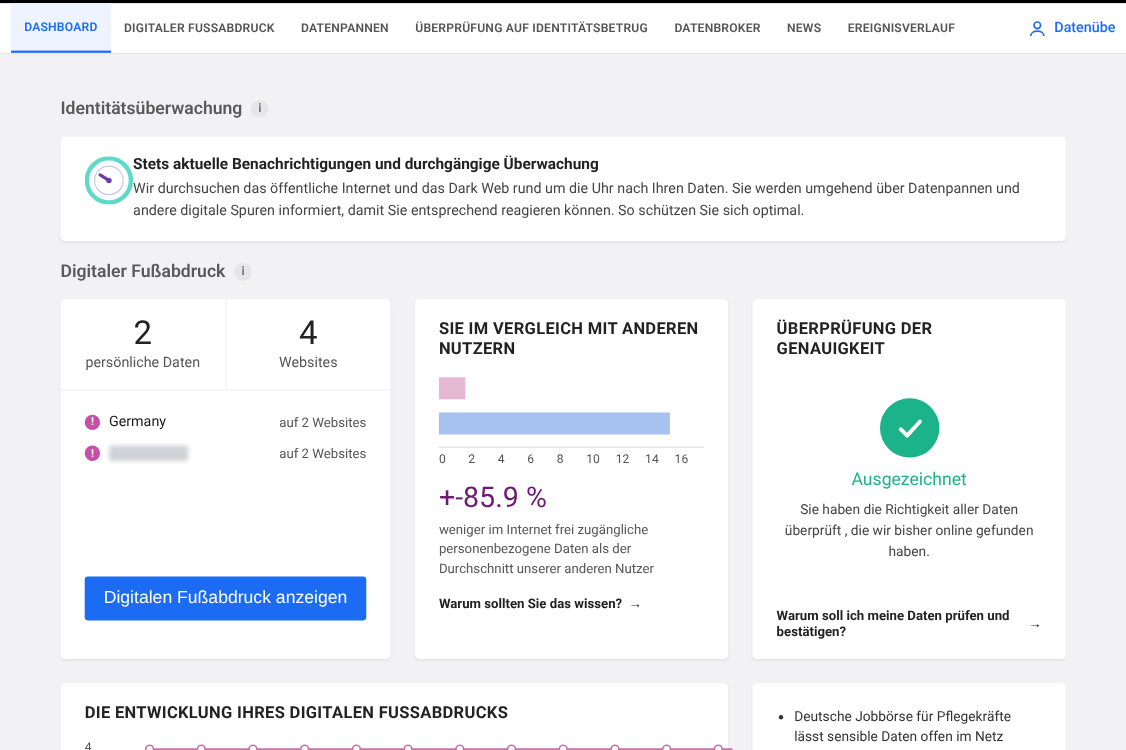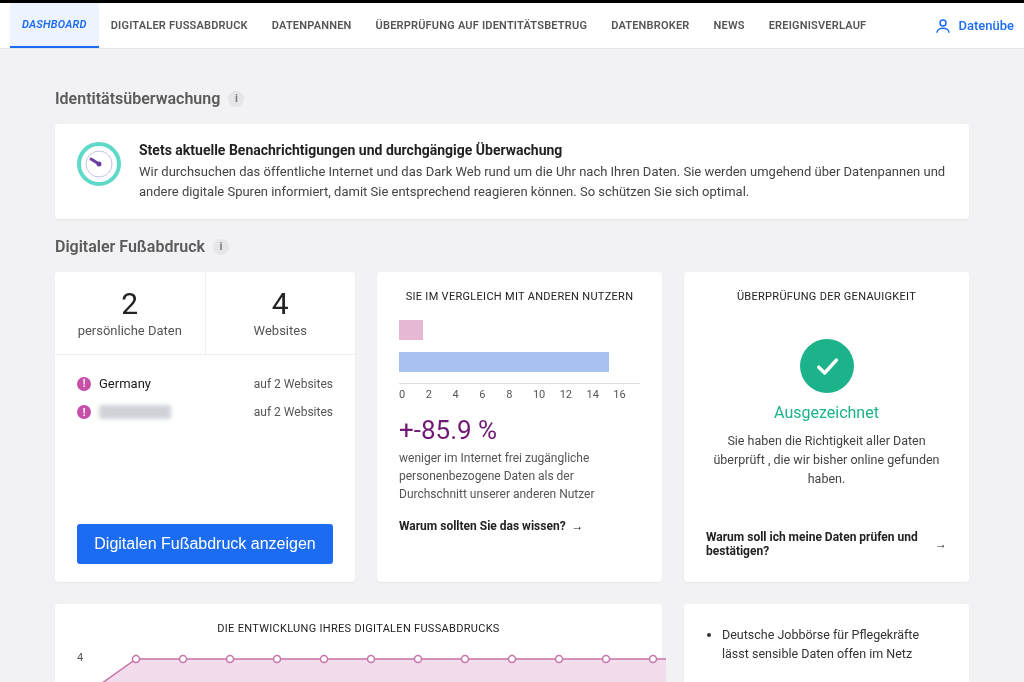--- a/index.html
+++ b/index.html
@@ -1,42 +1,42 @@
 <!DOCTYPE html>
 <html><head>
 <meta charset="utf-8">
 <style>
   * { box-sizing: border-box; margin: 0; padding: 0; }
   body { font-family: -apple-system, BlinkMacSystemFont, 'Segoe UI', Roboto, Arial, sans-serif; background: #f2f2f4; color: #1a1a1a; width: 1024px; height: 682px; overflow: hidden; }
   .topbar-black { height: 3px; background: #000; }
   .nav { background: #fff; display: flex; align-items: center; border-bottom: 1px solid #e5e5e5; padding: 0 10px; position: relative; }
   .nav-item { padding: 15px 12px; font-size: 11px; font-weight: 600; color: #555; cursor: pointer; letter-spacing: 0.2px; }
-  .nav-item.active { color: #1c6cf3; background: #edf3ff; border-bottom: 2px solid #1c6cf3; font-style: italic; }
+  .nav-item.active { color: #1c6cf3; background: #edf3ff; border-bottom: 2px solid #1c6cf3; }
   .nav-right { margin-left: auto; display: flex; align-items: center; color: #1c6cf3; font-size: 13px; font-weight: 500; padding-right: 0; justify-content: center; }
   .user-icon { margin-right: 6px; display:inline-flex;}
   .page { padding: 22px 55px 0 55px; }
   .section-title { display:flex; align-items:center; gap:8px; font-size: 16px; font-weight: 600; color: #5a5a5a; margin: 18px 0 16px 0; }
   .info-dot { width:16px; height:16px; border-radius:50%; background:#e5e5ea; color:#7a7a7a; font-size:11px; font-weight:bold; display:inline-flex; align-items:center; justify-content:center; cursor:pointer;}
   .card { background:#fff; border-radius:4px; padding:18px 22px; box-shadow: 0 1px 2px rgba(0,0,0,0.05);}
-  .intro-card { display:flex; gap:18px; align-items:flex-start; }
+  .intro-card { display:flex; align-items:flex-start; }
   .intro-icon { width:44px; height:44px; flex:0 0 44px; }
   .intro-title { font-size:14px; font-weight:700; margin-bottom:4px; color:#222;}
   .intro-text { font-size:13px; color:#444; line-height:1.5;}
   .grid3 { display:grid; grid-template-columns: 300px 285px 285px; gap:22px; margin-bottom:22px;}
   .stats-top { display:flex; border-bottom:1px solid #eee; margin:-18px -22px 14px -22px; }
   .stat { flex:1; text-align:center; padding:14px 0 16px 0;}
   .stat+.stat { border-left:1px solid #eee;}
   .stat-num { font-size:30px; font-weight:400; color:#222;}
   .stat-lbl { font-size:13px; color:#555; margin-top:2px;}
   .loc-row { display:flex; align-items:center; gap:8px; font-size:13px; padding:7px 0;}
   .loc-bang { width:14px; height:14px; border-radius:50%; background:#c84fa7; color:#fff; font-size:10px; font-weight:bold; display:inline-flex; align-items:center; justify-content:center;}
   .loc-blur { width:72px; height:14px; background:#cfd3d8; filter:blur(2px); border-radius:2px;}
   .loc-right { margin-left:auto; font-size:12px; color:#555;}
   .btn-primary { display:block; width:100%; text-align:center; background:#1c6cf3; color:#fff; border:none; padding:11px 0; font-size:16px; font-weight:500; border-radius:3px; cursor:pointer; margin-top:98px;}
-  .card-title-sm { font-size:11px; font-weight:400; letter-spacing:0.3px; color:#222; margin-bottom:16px;text-align:center;}
+  .card-title-sm { font-size:15px; font-weight:700; letter-spacing:0.3px; color:#222; margin-bottom:16px;}
   .bar-row { display:flex; align-items:center; height:22px; margin-bottom:10px;}
   .bar { height:20px; }
   .bar.pink { background:#e6b8d4; width:10%;}
   .bar.blue { background:#a7c2f1; width:87%;}
   .axis { display:flex; font-size:11px; color:#555; margin-top:4px; border-top:1px solid #ddd; padding-top:4px;}
   .axis span { flex:1; text-align:left;}
   .big-pct { font-size:26px; font-weight:400; color:#701a75; margin-top:14px;}
   .pct-desc { font-size:12px; color:#555; line-height:1.5; margin-top:4px;}
   .card-link { font-size:12px; font-weight:700; color:#222; display:flex; align-items:center; gap:6px; cursor:pointer; margin-top:16px;}
   .card-link.bottom { margin-top:34px;}

